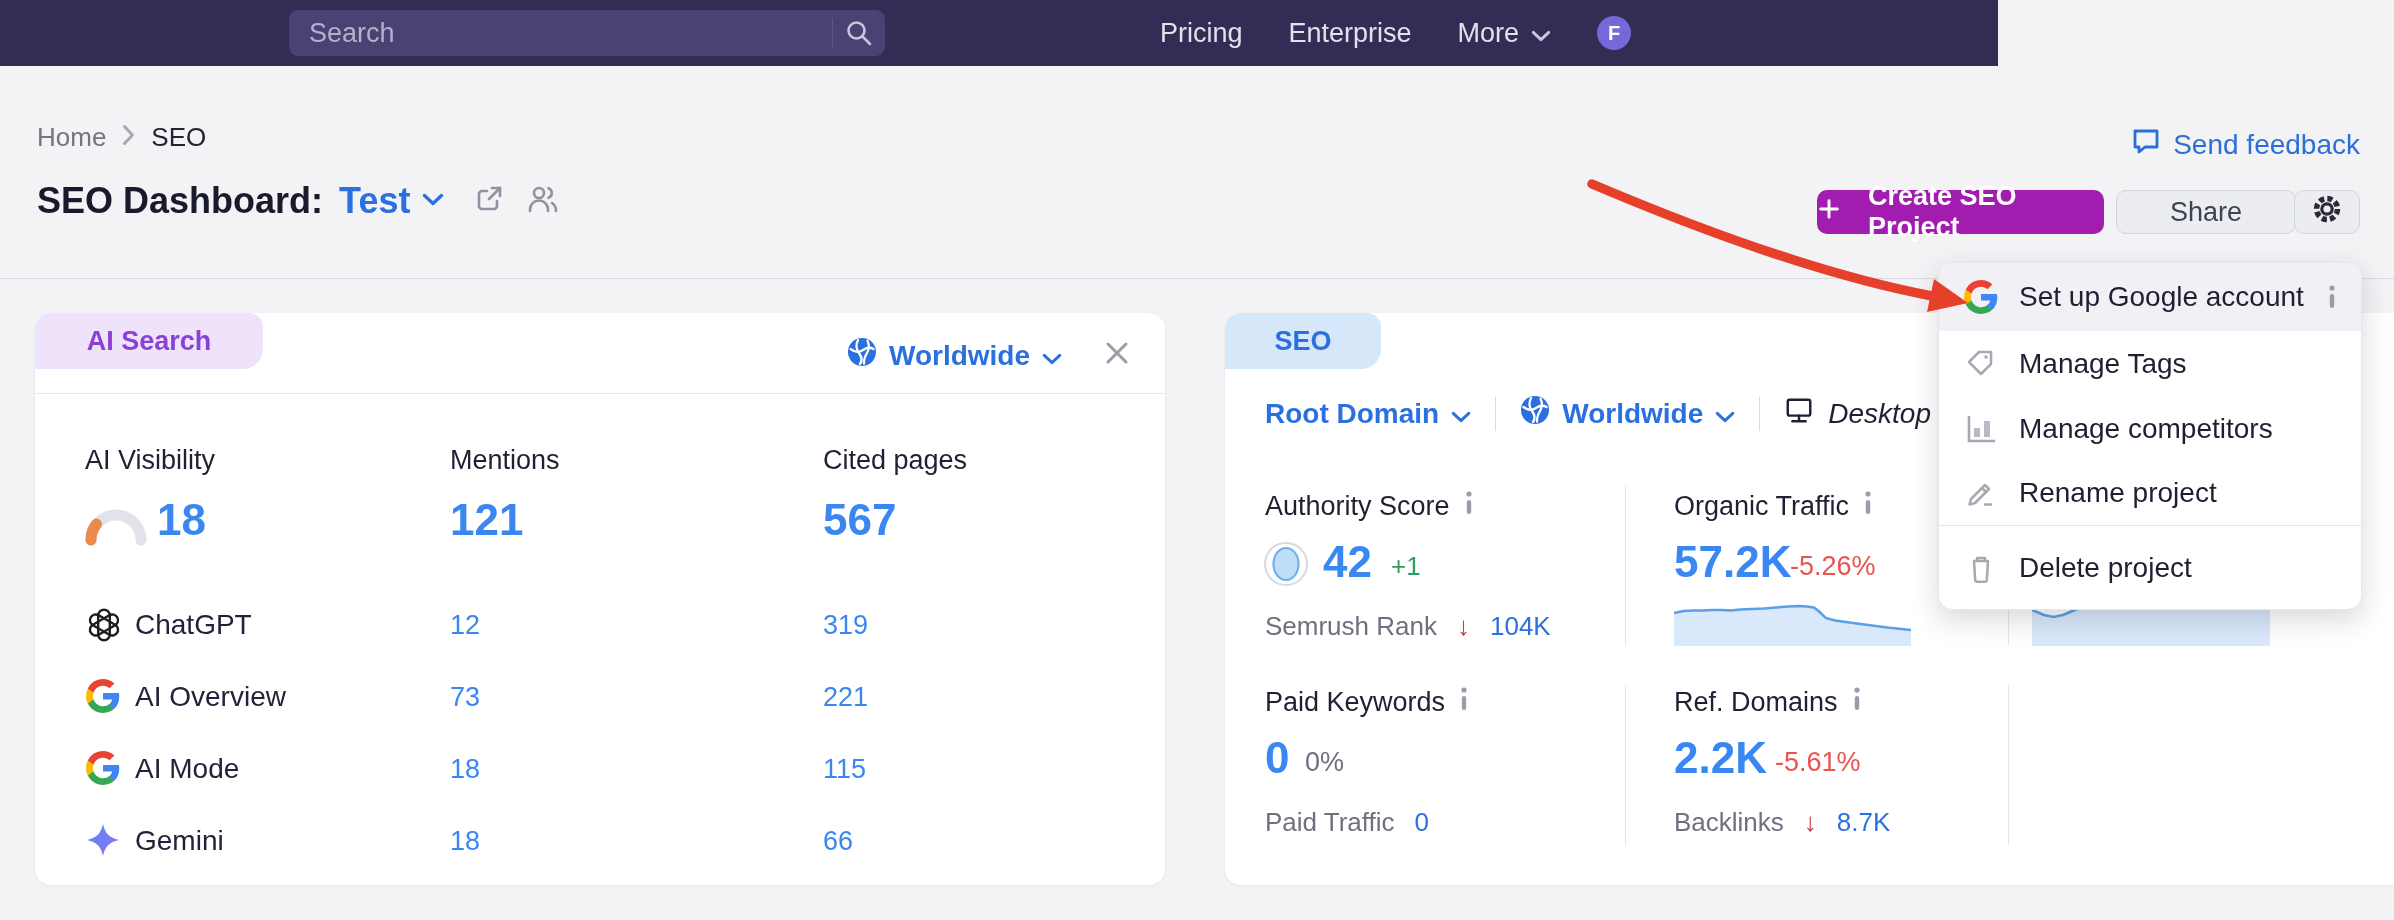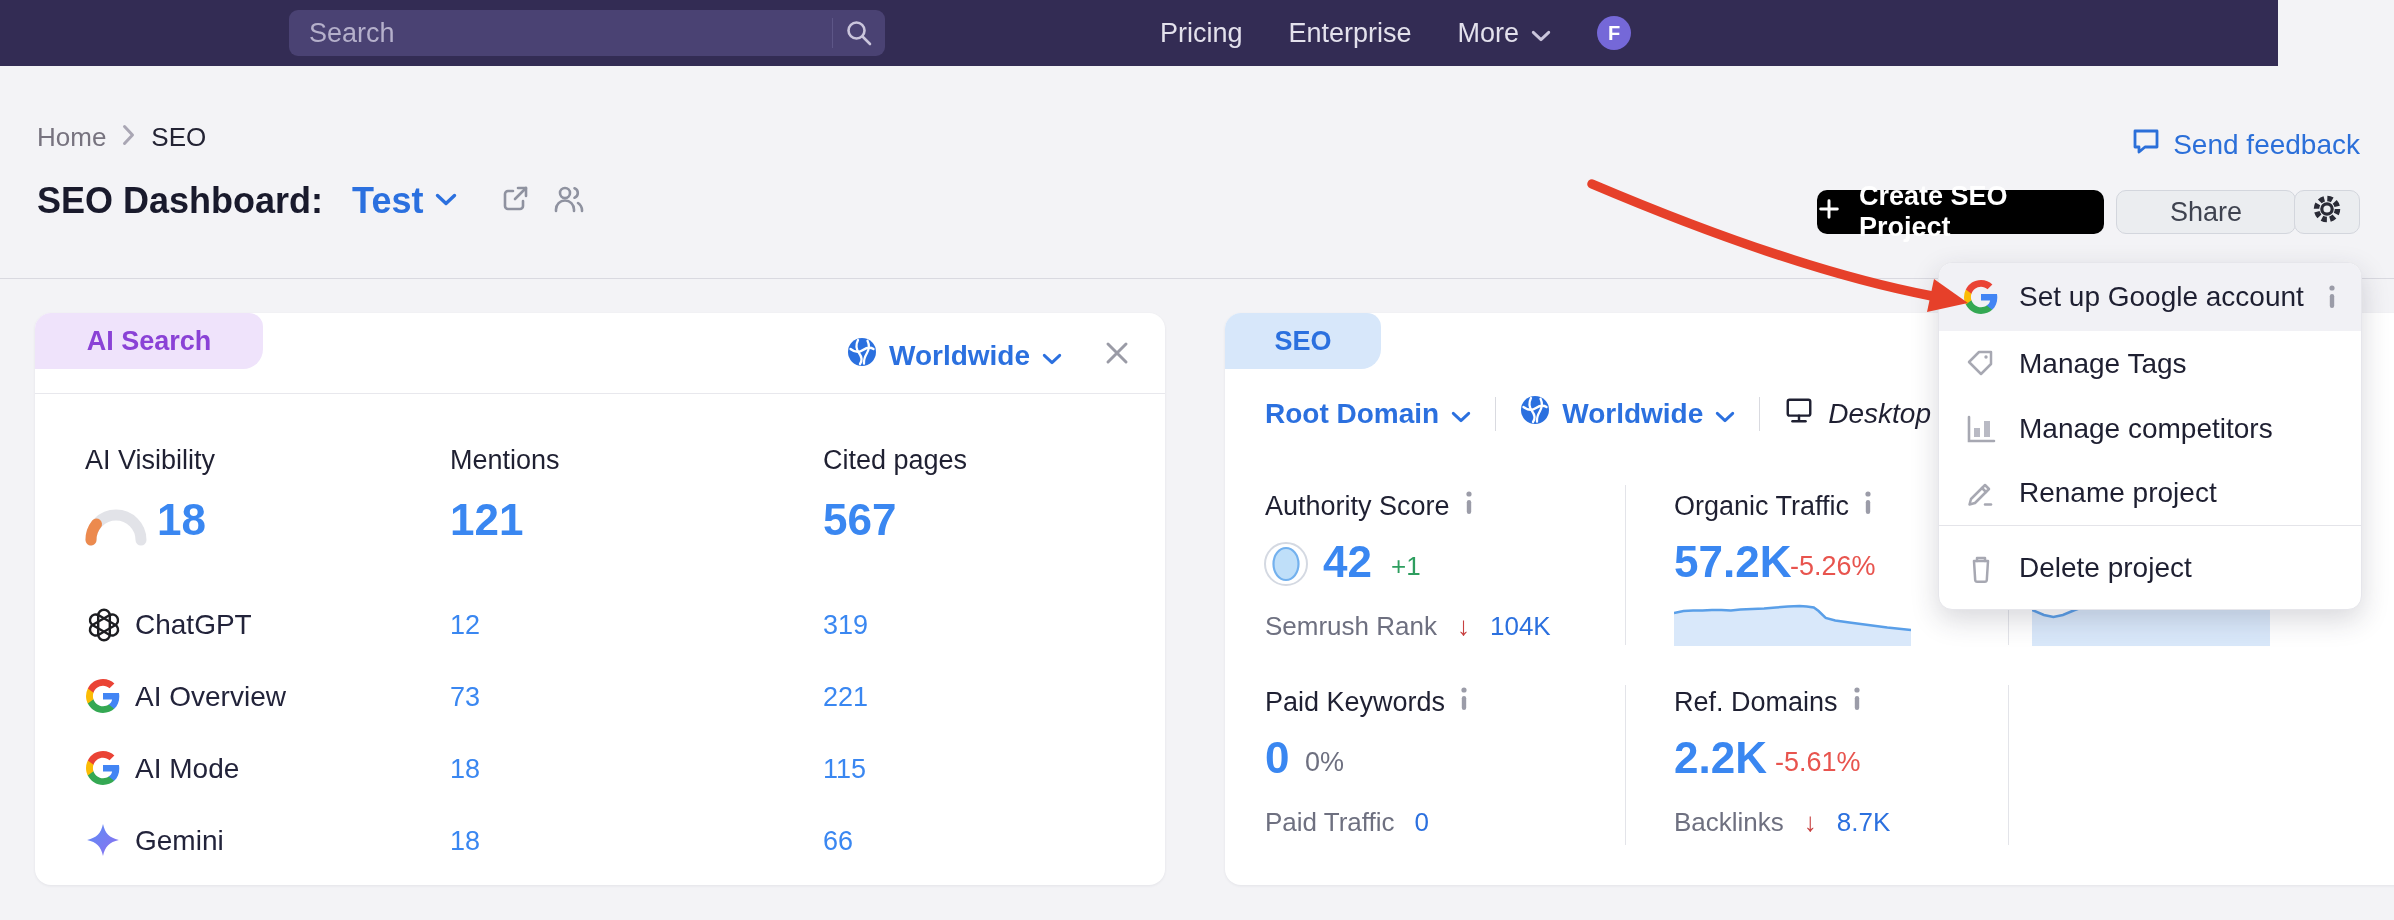--- a/index.html
+++ b/index.html
@@ -1,42 +1,42 @@
 <!DOCTYPE html>
 <html><head>
 <meta charset="utf-8">
 <style>
   html,body{margin:0;padding:0;}
   body{font-family:"Liberation Sans","DejaVu Sans",sans-serif;background:#f3f3f6;}
   #screen{position:relative;width:2394px;height:920px;overflow:hidden;background:#f3f3f6;}
   .abs{position:absolute;}
 
   
-  #topnav{position:absolute;left:0;top:0;width:2278px;height:66px;background:#332c54;z-index:5;}
+  #topnav{position:absolute;left:0;top:0;width:1998px;height:66px;background:#332c54;z-index:5;}
   #nav-search{position:absolute;left:289px;top:10px;width:596px;height:46px;background:#4a4273;border-radius:9px;display:flex;align-items:center;}
   #nav-search input{flex:1;background:transparent;border:none;outline:none;color:#e6e2f2;font-size:27px;padding:0 20px;font-family:inherit;}
   #nav-search input::placeholder{color:#b5b0cb;opacity:1;}
   #nav-search .sep{width:1px;height:30px;background:#5d5687;}
   #nav-search .mag{padding:0 12px;display:flex;align-items:center;}
   .nav-links{position:absolute;left:1160px;top:0;height:66px;display:flex;align-items:center;gap:46px;color:#e3e1ec;font-size:27px;}
   .nav-link{cursor:pointer;display:flex;align-items:center;gap:12px;}
   .avatar{width:34px;height:34px;border-radius:50%;background:#7568d8;color:#fff;font-size:20px;font-weight:700;display:flex;align-items:center;justify-content:center;}
 
   
   .crumbs{position:absolute;left:37px;top:122px;display:flex;align-items:center;gap:16px;font-size:26px;}
   .crumb-home{color:#77737f;}
   .crumb-seo{color:#232334;}
   #send-feedback{position:absolute;right:34px;top:126px;display:flex;align-items:center;gap:12px;color:#2b6fd9;font-size:28px;cursor:pointer;}
-  #title-row{position:absolute;left:37px;top:180px;display:flex;align-items:center;gap:29px;}
+  #title-row{position:absolute;left:37px;top:180px;display:flex;align-items:center;gap:16px;}
   .page-title{font-size:36px;font-weight:700;color:#191a2c;}
   .project-picker{display:flex;align-items:center;gap:12px;color:#2b70df;cursor:pointer;}
   .project-name{font-size:36px;font-weight:700;}
   .title-icons{display:flex;align-items:center;gap:22px;margin-left:14px;}
   .btn{box-sizing:border-box;height:44px;border-radius:10px;display:flex;align-items:center;justify-content:center;font-size:27px;cursor:pointer;}
-  #create-btn{position:absolute;left:1817px;top:190px;width:287px;background:#000000;color:#fff;font-weight:600;gap:18px;}
+  #create-btn{position:absolute;left:1817px;top:190px;width:287px;background:#a21caf;color:#fff;font-weight:600;gap:27px;}
   #share-btn{position:absolute;left:2116px;top:190px;width:180px;background:#ebedf0;border:1px solid #d3d6dd;color:#3f4350;}
   #gear-btn{position:absolute;left:2294px;top:190px;width:66px;background:#ebedf0;border:1px solid #d3d6dd;}
   #header-divider{position:absolute;left:0;top:278px;width:2394px;height:1px;background:#d9d9e0;}
 
   
   .card{position:absolute;top:313px;height:572px;background:#fff;border-radius:16px;box-shadow:0 1px 3px rgba(30,30,60,.07);z-index:10;}
   #ai-card{left:35px;width:1130px;}
   #seo-card{left:1225px;width:1190px;}
   .card-tab{position:absolute;left:0;top:0;height:56px;display:flex;align-items:center;justify-content:center;font-size:27px;font-weight:700;}
   #ai-tab{width:228px;background:#efe3fb;color:#8a42d6;border-radius:16px 14px 20px 0;}

